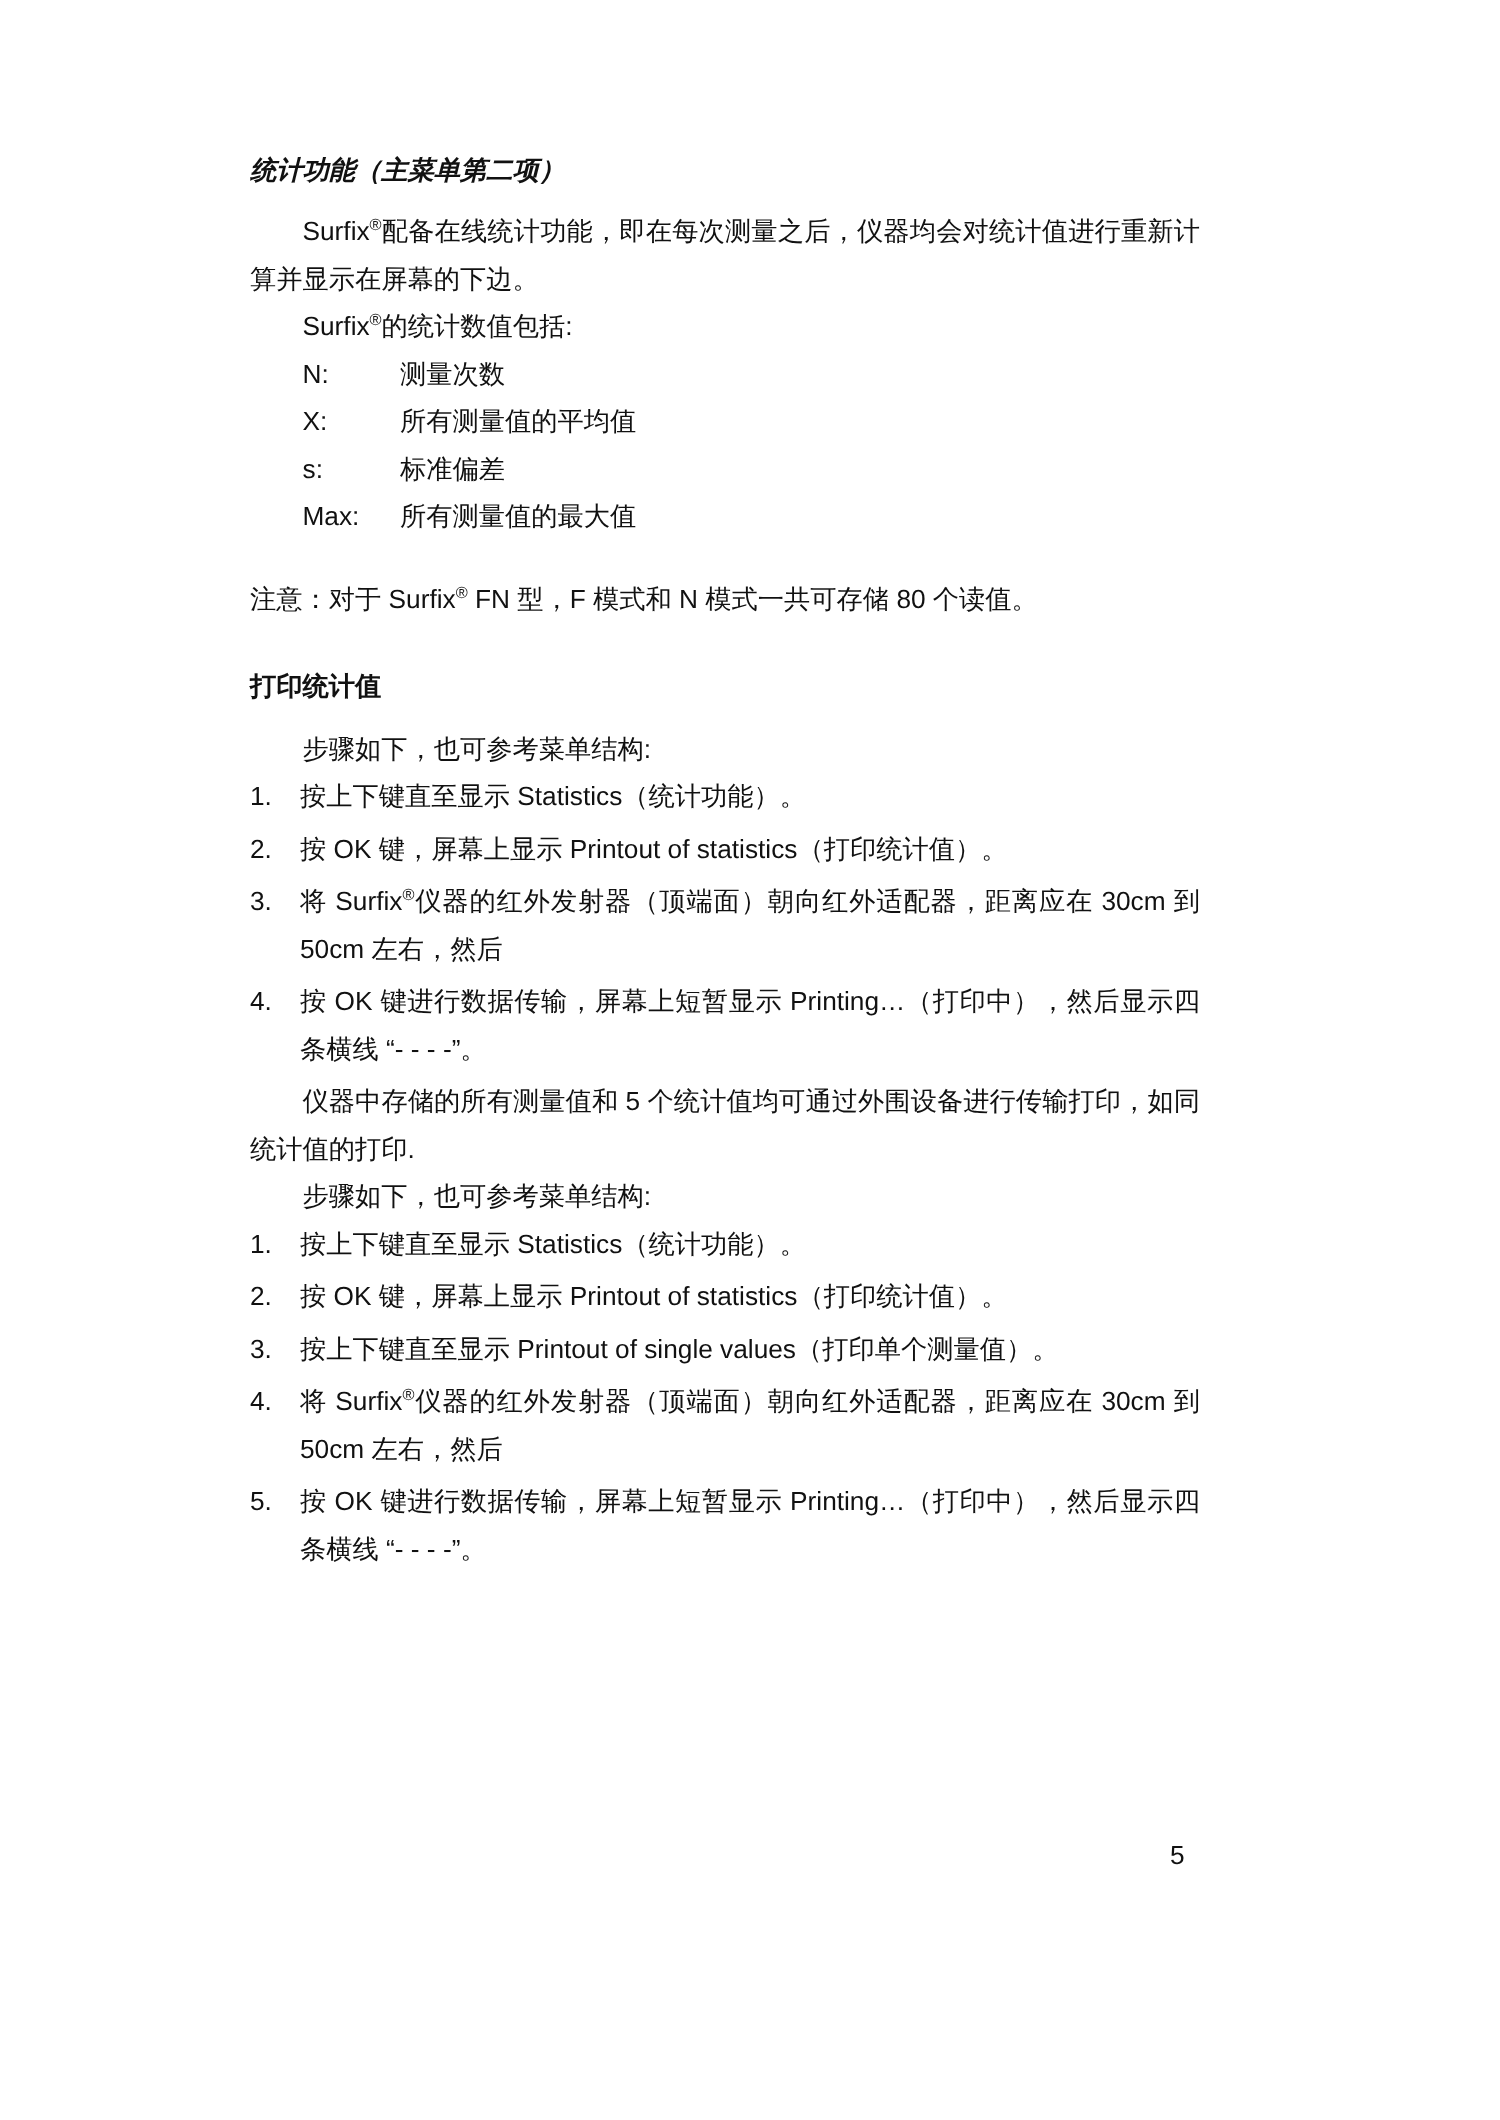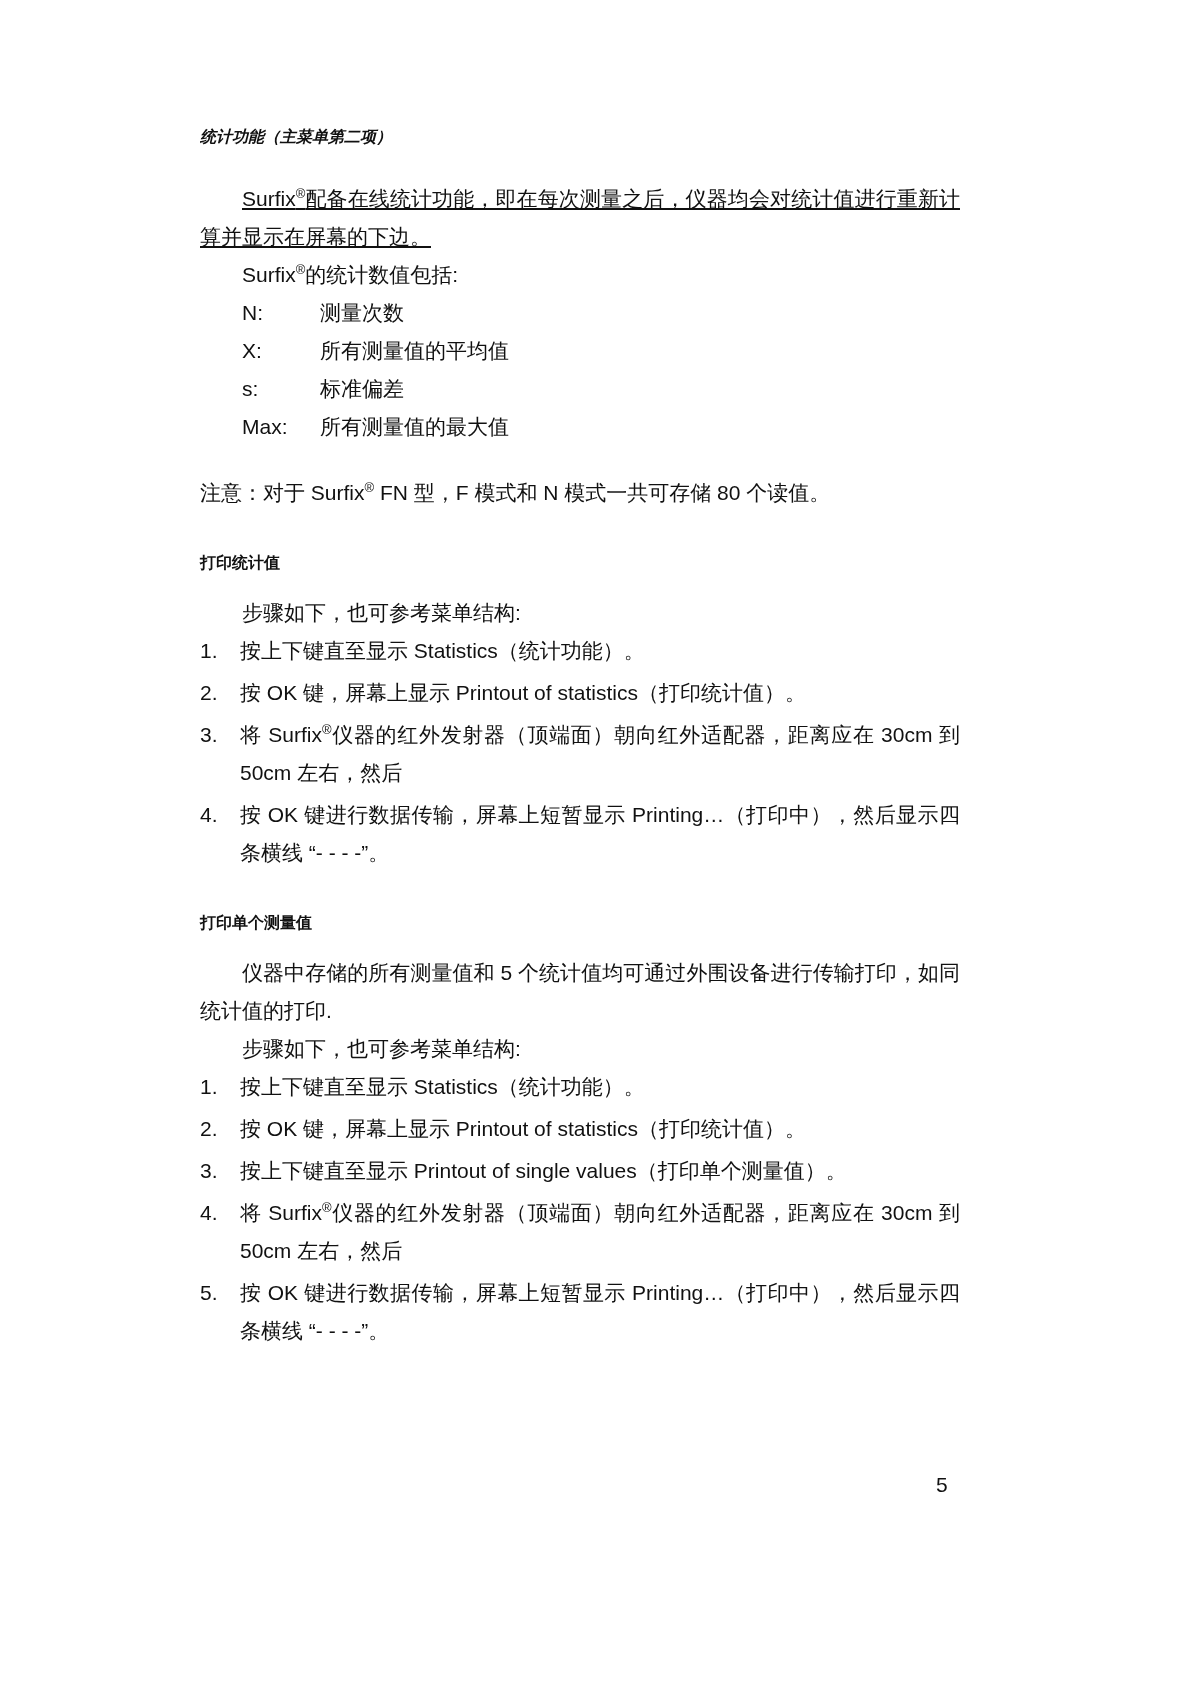--- a/index.html
+++ b/index.html
@@ -11,33 +11,33 @@
     font-family: "Liberation Sans", "DejaVu Sans", sans-serif;
     color: #111111;
   }
   .page {
     position: absolute;
     top: 0; left: 0;
     width: 1200px; height: 1696px;
     padding: 118px 240px 0 200px;
   }
   .h {
-    font-size: 16px;
+    font-size: 21px;
     font-weight: bold;
     line-height: 38px;
   }
   .h.italic { font-style: italic; }
   .h2 { margin-top: 32px; margin-bottom: 12px; }
   .para {
     font-size: 21px;
     line-height: 38px;
     text-align: justify;
   }
   .indent { text-indent: 2em; }
-  .para-gap { margin-top: 24px; text-decoration: underline; }
+  .para-gap { margin-top: 11px; }
   sup {
     font-size: 13px;
     line-height: 0;
     vertical-align: super;
   }
   .stats { margin-top: 0; }
   .stat-row {
     display: flex;
     font-size: 21px;
     line-height: 38px;
@@ -120,21 +120,20 @@
     <div class="step">
       <span class="step-num">3.</span>
       <span class="step-text"><span>将 Surfix</span><sup>®</sup><span>仪器的红外发射器（顶端面）朝向红外适配器，距离应在 30cm 到 50cm 左右，然后</span></span>
     </div>
     <div class="step">
       <span class="step-num">4.</span>
       <span class="step-text">按 OK 键进行数据传输，屏幕上短暂显示 Printing…（打印中），然后显示四条横线 “- - - -”。</span>
     </div>
   </div>
 
-  <h2 class="h h2">打印单个测量值</h2>
 
   <p class="para indent">仪器中存储的所有测量值和 5 个统计值均可通过外围设备进行传输打印，如同统计值的打印.</p>
 
   <p class="para indent">步骤如下，也可参考菜单结构:</p>
 
   <div class="steps">
     <div class="step">
       <span class="step-num">1.</span>
       <span class="step-text">按上下键直至显示 Statistics（统计功能）。</span>
     </div>

